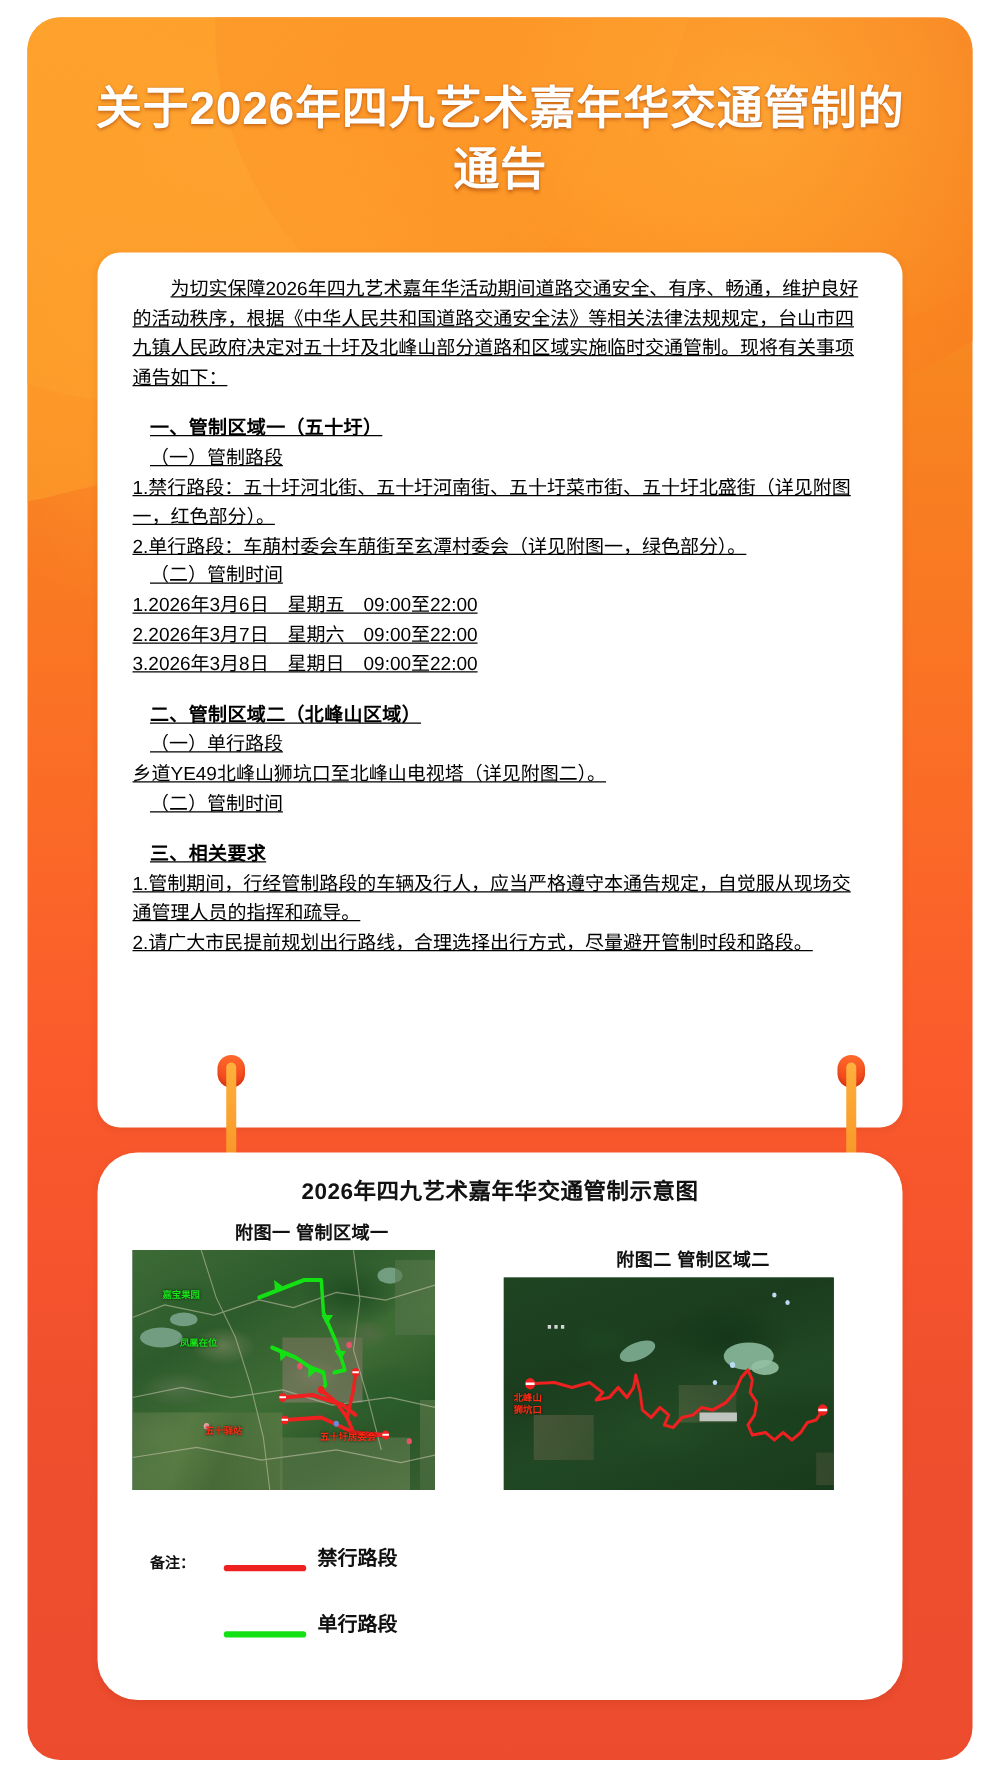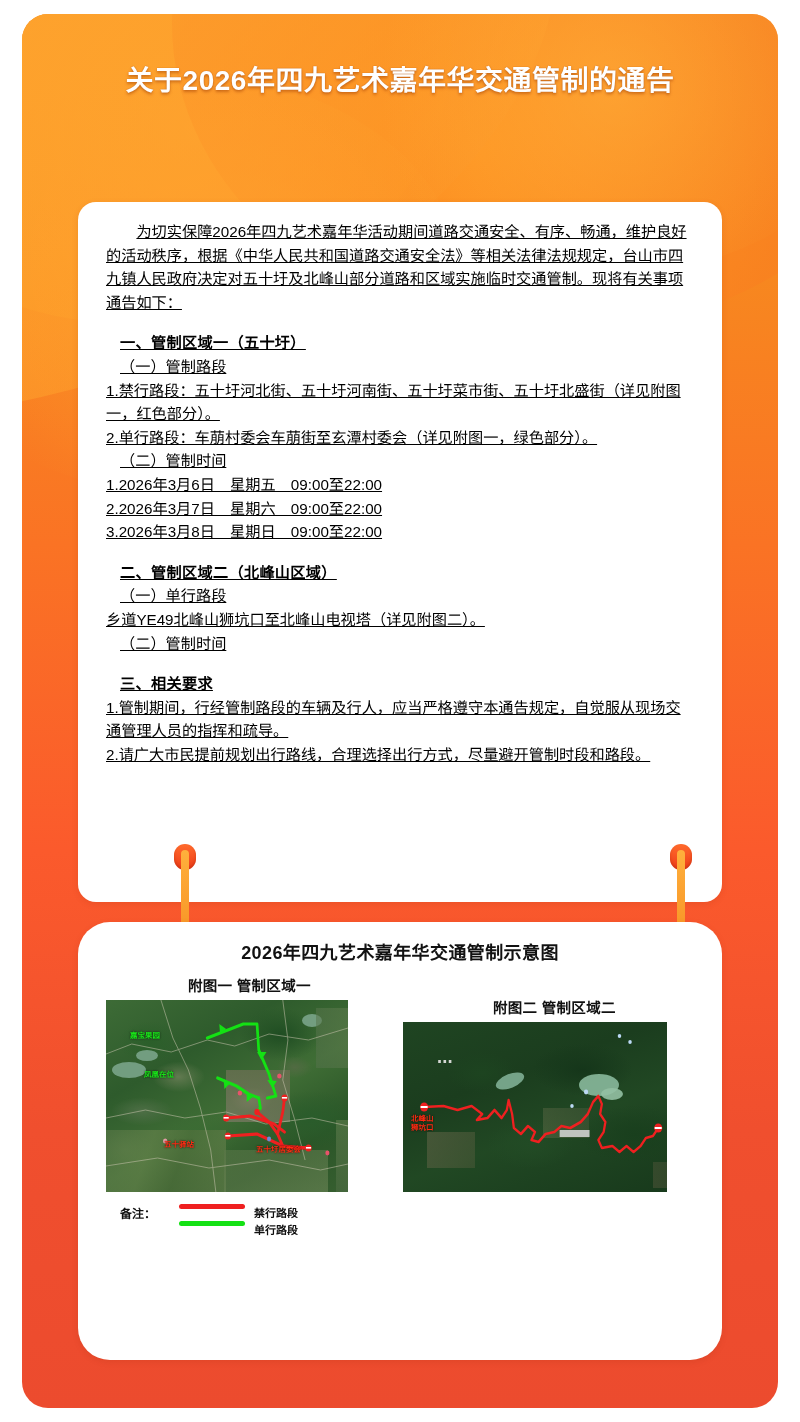--- a/index.html
+++ b/index.html
@@ -35,21 +35,21 @@
     position:absolute;left:-140px;top:-60px;width:700px;height:430px;
     border-radius:0 0 100% 0;
     background:linear-gradient(135deg,rgba(255,168,48,.85),rgba(250,132,30,.35));
     transform:rotate(-6deg);
   }
 
   
   #title{
     position:absolute;left:48px;top:48px;width:660px;
     text-align:center;color:#ffffff;
-    font-size:28px;font-weight:bold;line-height:1.33;
+    font-size:37px;font-weight:bold;line-height:1.33;
     letter-spacing:.5px;
     text-shadow:0 2px 3px rgba(150,50,0,.45), 0 0 1px rgba(120,40,0,.5);
   }
 
   
   .card{
     position:absolute;background:#ffffff;border-radius:18px;
     box-shadow:0 2px 6px rgba(140,40,0,.13);
   }
   #card-text{left:56px;top:188px;width:644px;height:700px;}
@@ -131,26 +131,26 @@
   .route{position:absolute;left:0;top:0;width:100%;height:100%;}
   .maplabel{
     position:absolute;font-size:7.5px;font-weight:bold;line-height:1.15;
     white-space:nowrap;text-shadow:0 0 2px rgba(0,0,0,.85);
   }
   .lbl-green{color:#19e219;}
   .lbl-red{color:#ff2b13;}
 
   
   #legend{position:absolute;left:42px;top:282px;font-size:12px;font-weight:bold;color:#111;}
-  #legend .row{display:flex;align-items:flex-start;height:17px;}
+  #legend .row{display:flex;align-items:flex-end;height:17px;margin-top:36px;}
   #legend .lbl-note{width:50px;}
   #legend .bar{width:66px;height:5px;border-radius:3px;margin:0 9px;}
   #legend .bar.red{background:#ef2020;}
   #legend .bar.green{background:#14e114;}
-  #legend .txt{font-size:11px;}
+  #legend .txt{font-size:16px;}
   #legend .blank{width:50px;}
 </style>
 </head>
 <body>
 
 <div id="poster">
 
   <div class="blob blob-a"></div>
   <div class="blob blob-b"></div>
   <div class="swoosh"></div>

